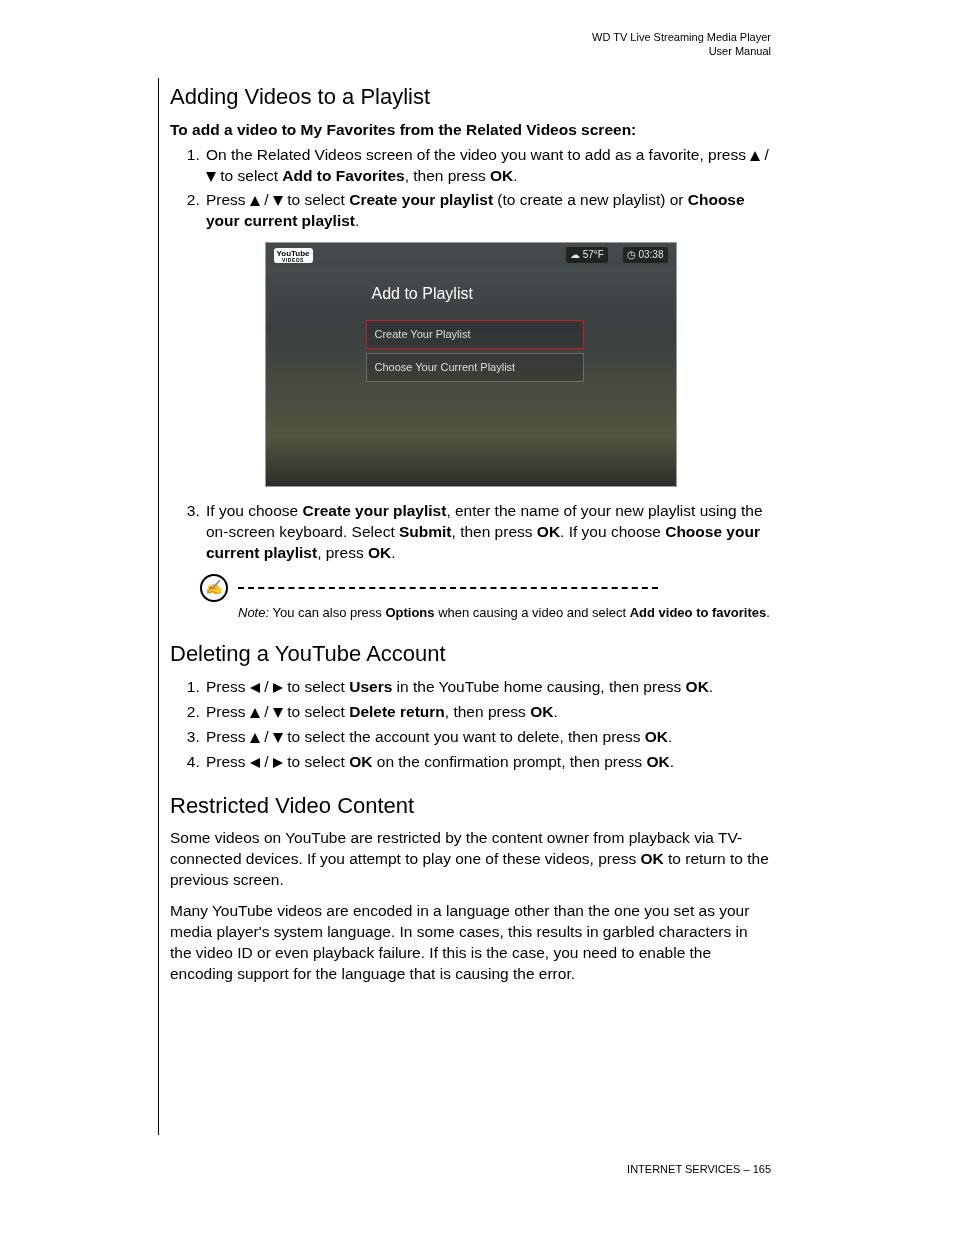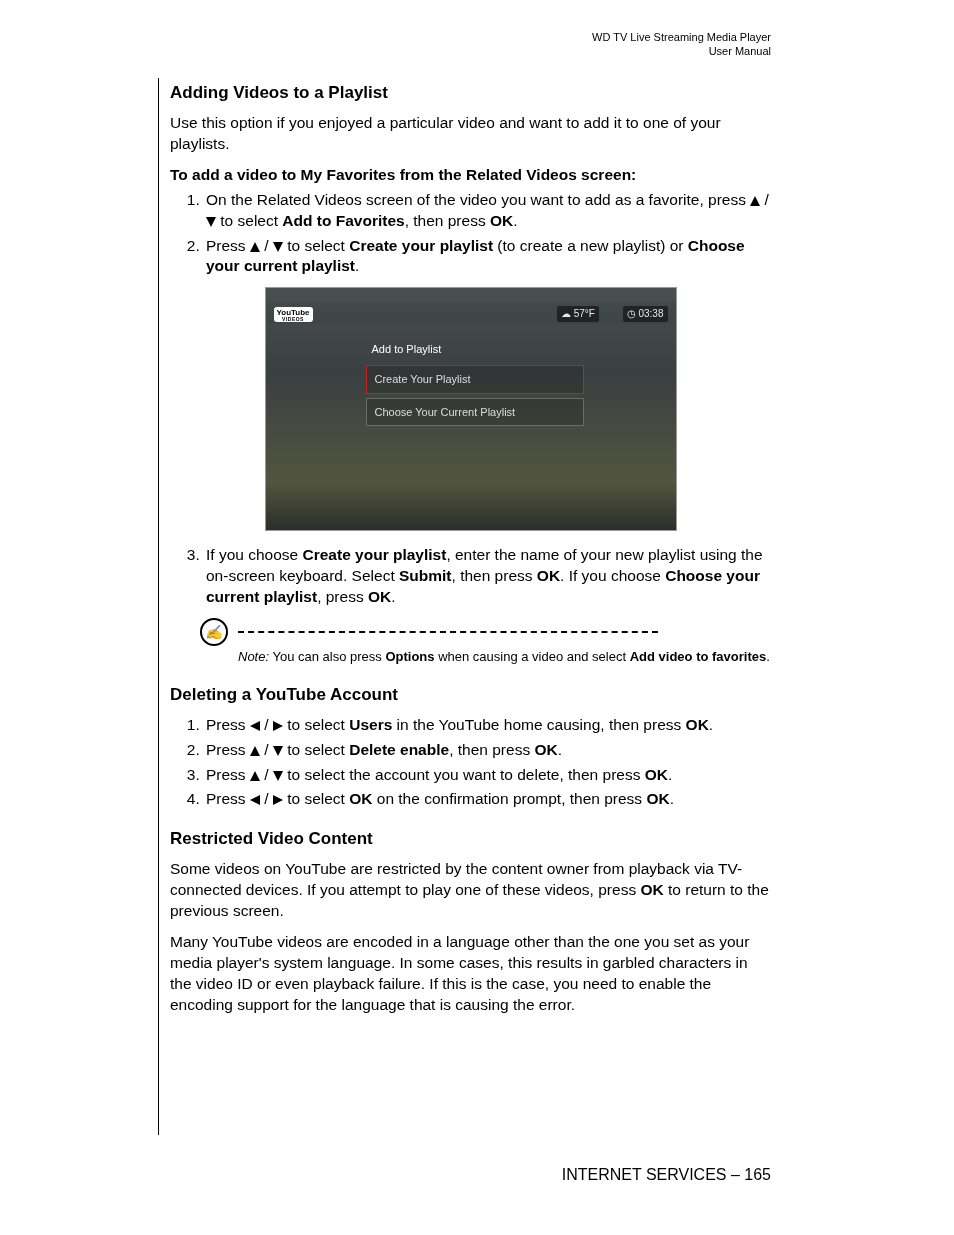--- a/index.html
+++ b/index.html
@@ -30,22 +30,22 @@
     top: 78px;
     bottom: 100px;
     border-left: 1px solid #000;
   }
   .content {
     margin-top: 50px;
     font-size: 15.5px;
     line-height: 1.35;
   }
   h3 {
-    font-size: 17px;
-    font-weight: bold;
+    font-size: 22px;
+    font-weight: normal;
     margin: 18px 0 8px 0;
   }
   p { margin: 0 0 10px 0; }
   .subhead {
     font-weight: bold;
     margin: 4px 0 4px 0;
     font-size: 15.5px;
   }
   ol {
     margin: 0 0 10px 0;
@@ -71,37 +71,36 @@
     border: 1px solid #999;
     color: #e6e6e6;
     font-size: 11px;
   }
   .ss-bar {
     display: flex;
     justify-content: space-between;
     align-items: center;
     padding: 4px 8px 2px 8px;
     background: rgba(0,0,0,0.05);
-    margin-top: 14px;
   }
   .ss-logo {
     background: #fff;
     color: #000;
     font-size: 8px;
     font-weight: bold;
     padding: 2px 3px 0px 3px;
     border-radius: 3px;
     line-height: 1;
     text-align: center;
   }
   .ss-logo .vid { font-size: 5px; letter-spacing: 0.5px; display:block; }
-  .ss-status { display: flex; gap: 24px; align-items: flex-start; font-size: 10px; }
+  .ss-status { display: flex; gap: 15px; align-items: flex-start; font-size: 10px; }
   .ss-status .box { background: rgba(0,0,0,0.5); padding: 1px 4px; border-radius: 2px; }
   .ss-body { padding: 18px 0 100px 100px; }
-  .ss-title { font-size: 11px; color: #fff; margin-bottom: 8px; margin-left: 6px; }
+  .ss-title { font-size: 16px; color: #fff; margin-bottom: 16px; margin-left: 6px; }
   .ss-opt {
     width: 200px;
     padding: 6px 8px;
     border: 1px solid rgba(255,255,255,0.25);
     margin-bottom: 4px;
     font-size: 11px;
     color: #ddd;
     background: rgba(0,0,0,0.15);
   }
   .ss-opt.selected { border: 1.5px solid #c62020; }
@@ -126,41 +125,40 @@
     border-top: 2px dashed #000;
     height: 0;
   }
   .note-text {
     font-size: 13px;
     margin: 2px 0 14px 68px;
   }
   .note-text .nlabel { font-style: italic; }
   .footer {
     position: absolute;
-    bottom: 51px;
+    bottom: 60px;
     right: 90px;
-    font-size: 16px;
+    font-size: 11px;
   }
 </style>
 </head>
 <body>
 
 <div class="page">
 
   <div class="header-right">
     <span>WD TV Live Streaming Media Player</span><br>
     <span>User Manual</span>
   </div>
 
   <div class="left-rule"></div>
 
   <div class="content">
 
     <h3>Adding Videos to a Playlist</h3>
-    <p>Use this option if you enjoyed a particular video and want to add it to one of your playlists.</p>
     <p class="subhead">To add a video to My Favorites from the Related Videos screen:</p>
 
     <ol>
       <li>
         <span>On the Related Videos screen of the video you want to add as a favorite, press </span><span class="tri tri-up"></span> / <span class="tri tri-down"></span><span> to select </span><b>Add to Favorites</b><span>, then press </span><b>OK</b><span>.</span>
       </li>
       <li>
         <span>Press </span><span class="tri tri-up"></span> / <span class="tri tri-down"></span><span> to select </span><b>Create your playlist</b><span> (to create a new playlist) or </span><b>Choose your current playlist</b><span>.</span>
       </li>
     </ol>
@@ -196,21 +194,21 @@
     <div class="note-text">
       <span class="nlabel">Note:</span><span> You can also press </span><b>Options</b><span> when causing a video and select </span><b>Add video to favorites</b><span>.</span>
     </div>
 
     <h3>Deleting a YouTube Account</h3>
     <ol>
       <li>
         <span>Press </span><span class="tri tri-left"></span> / <span class="tri tri-right"></span><span> to select </span><b>Users</b><span> in the YouTube home causing, then press </span><b>OK</b><span>.</span>
       </li>
       <li>
-        <span>Press </span><span class="tri tri-up"></span> / <span class="tri tri-down"></span><span> to select </span><b>Delete enable</b><span>, then press </span><b>OK</b><span>.</span>
+        <span>Press </span><span class="tri tri-up"></span> / <span class="tri tri-down"></span><span> to select </span><b>Delete return</b><span>, then press </span><b>OK</b><span>.</span>
       </li>
       <li>
         <span>Press </span><span class="tri tri-up"></span> / <span class="tri tri-down"></span><span> to select the account you want to delete, then press </span><b>OK</b><span>.</span>
       </li>
       <li>
         <span>Press </span><span class="tri tri-left"></span> / <span class="tri tri-right"></span><span> to select </span><b>OK</b><span> on the confirmation prompt, then press </span><b>OK</b><span>.</span>
       </li>
     </ol>
 
     <h3>Restricted Video Content</h3>

